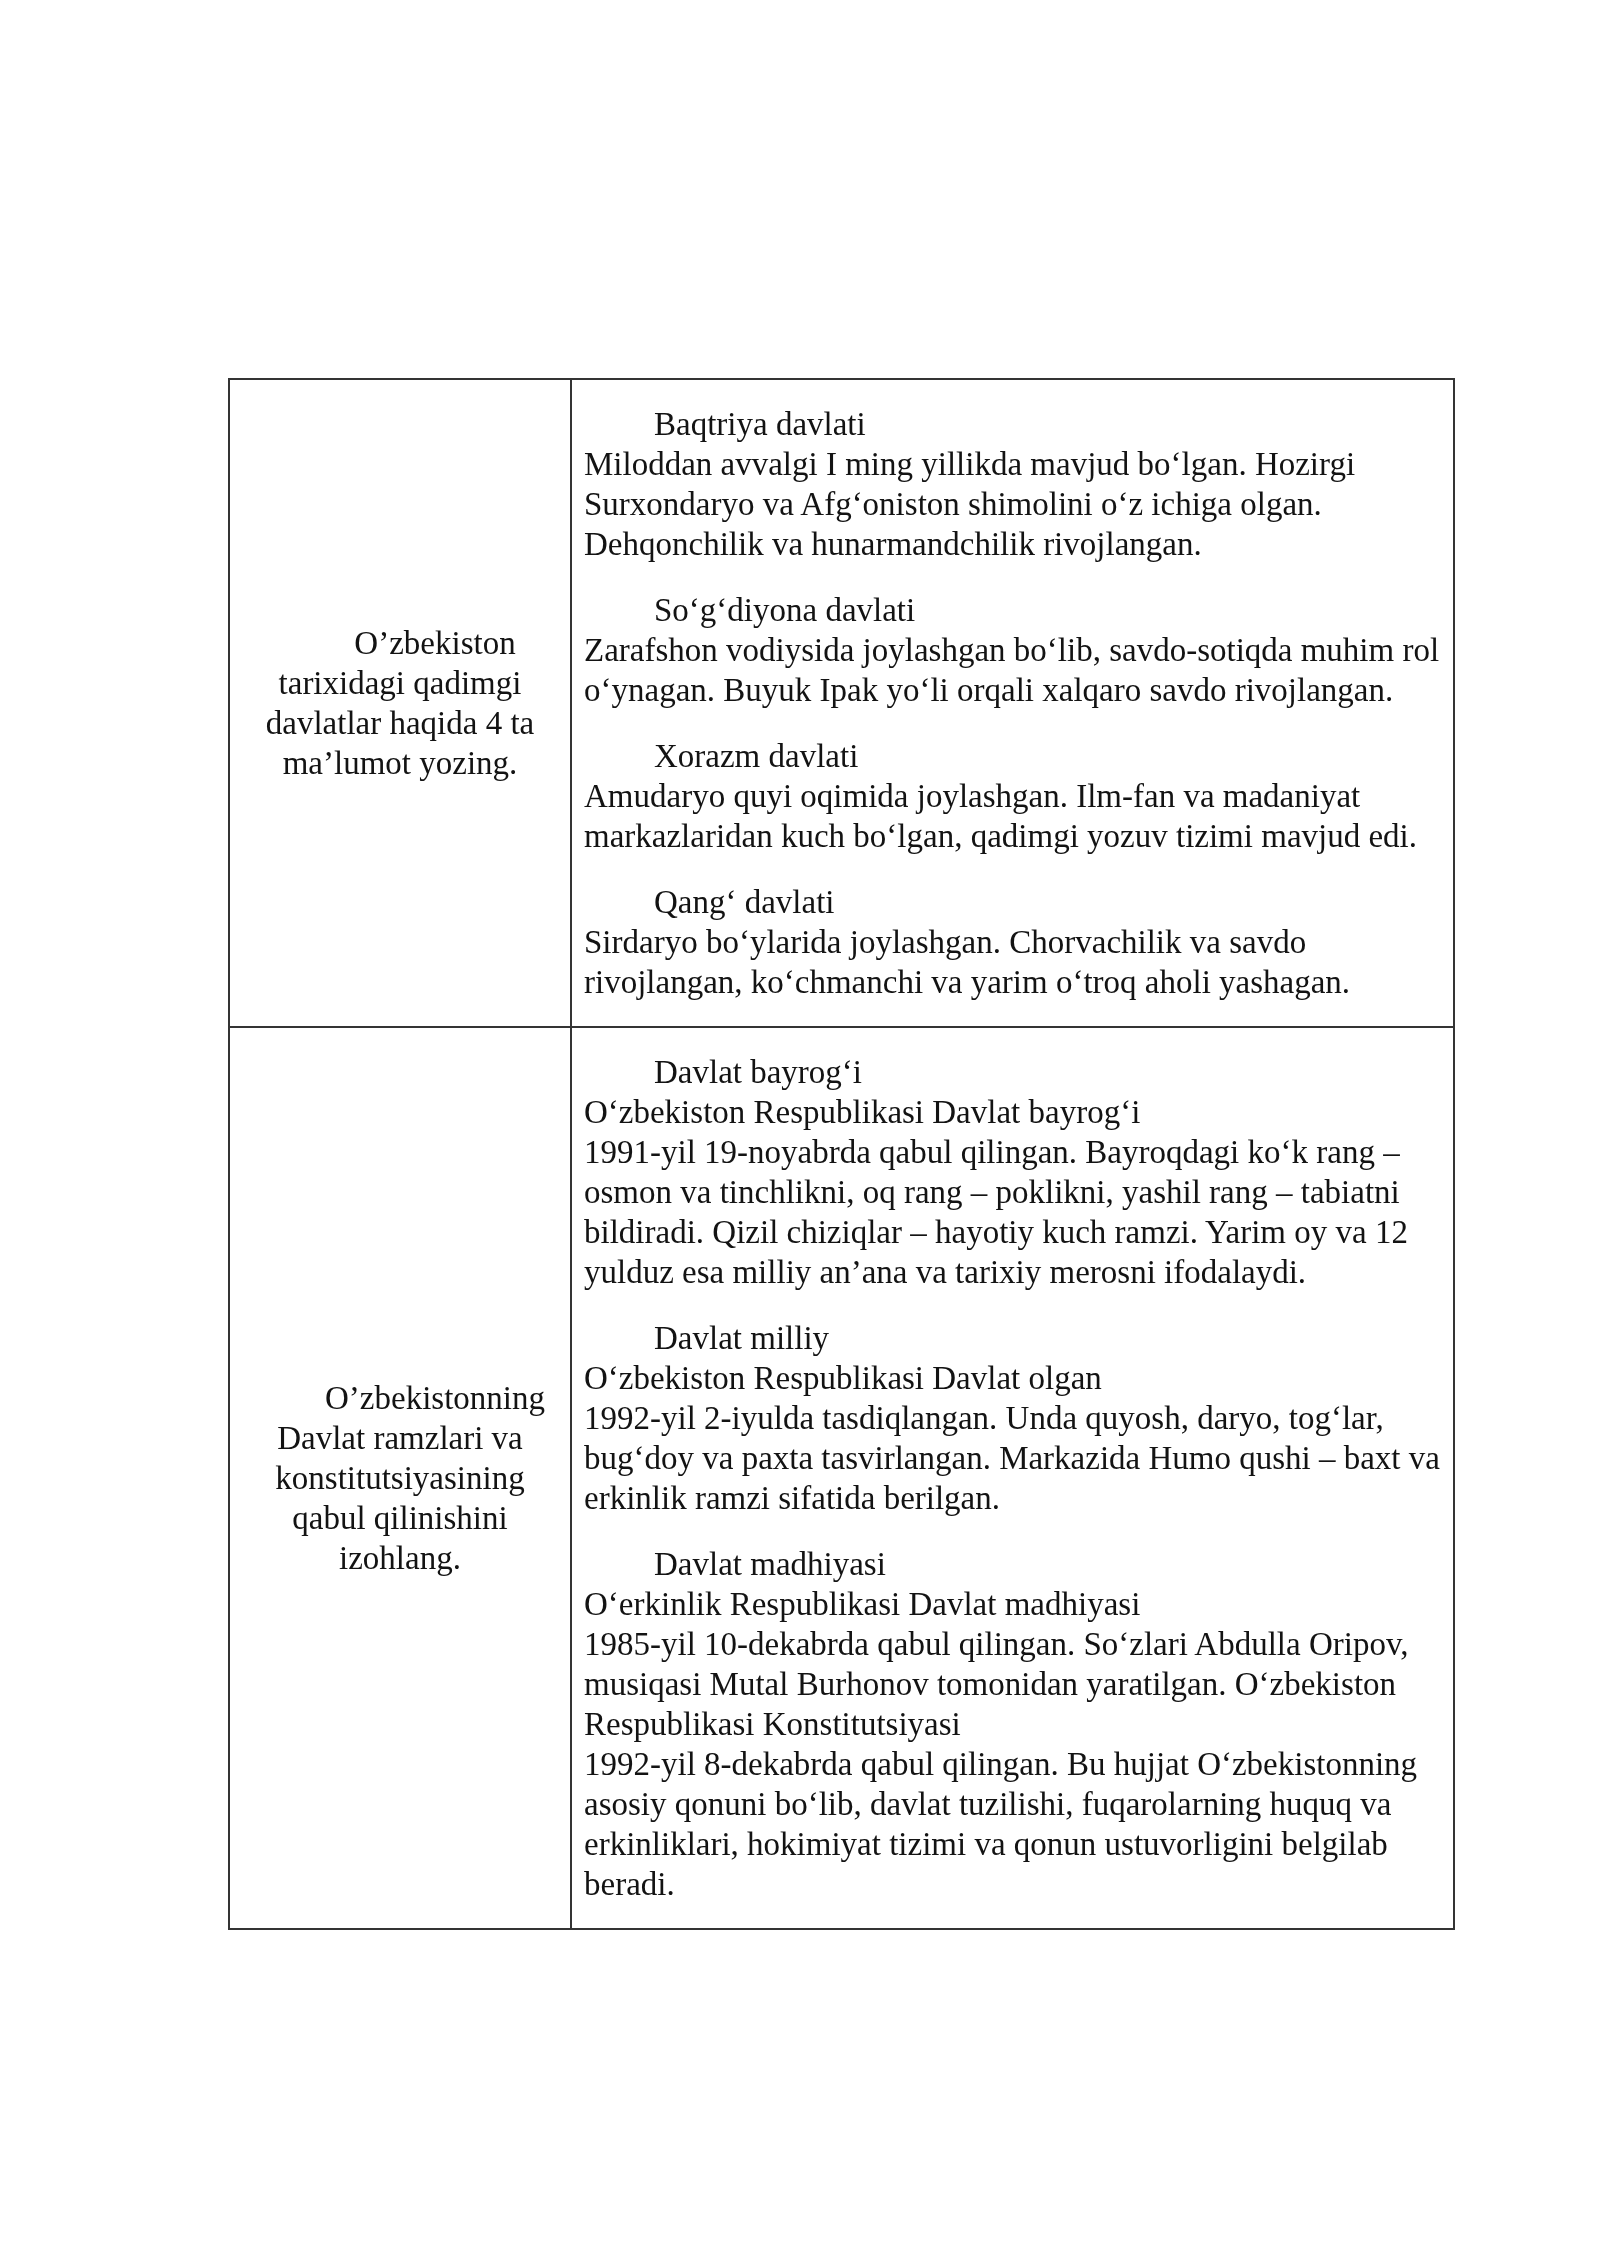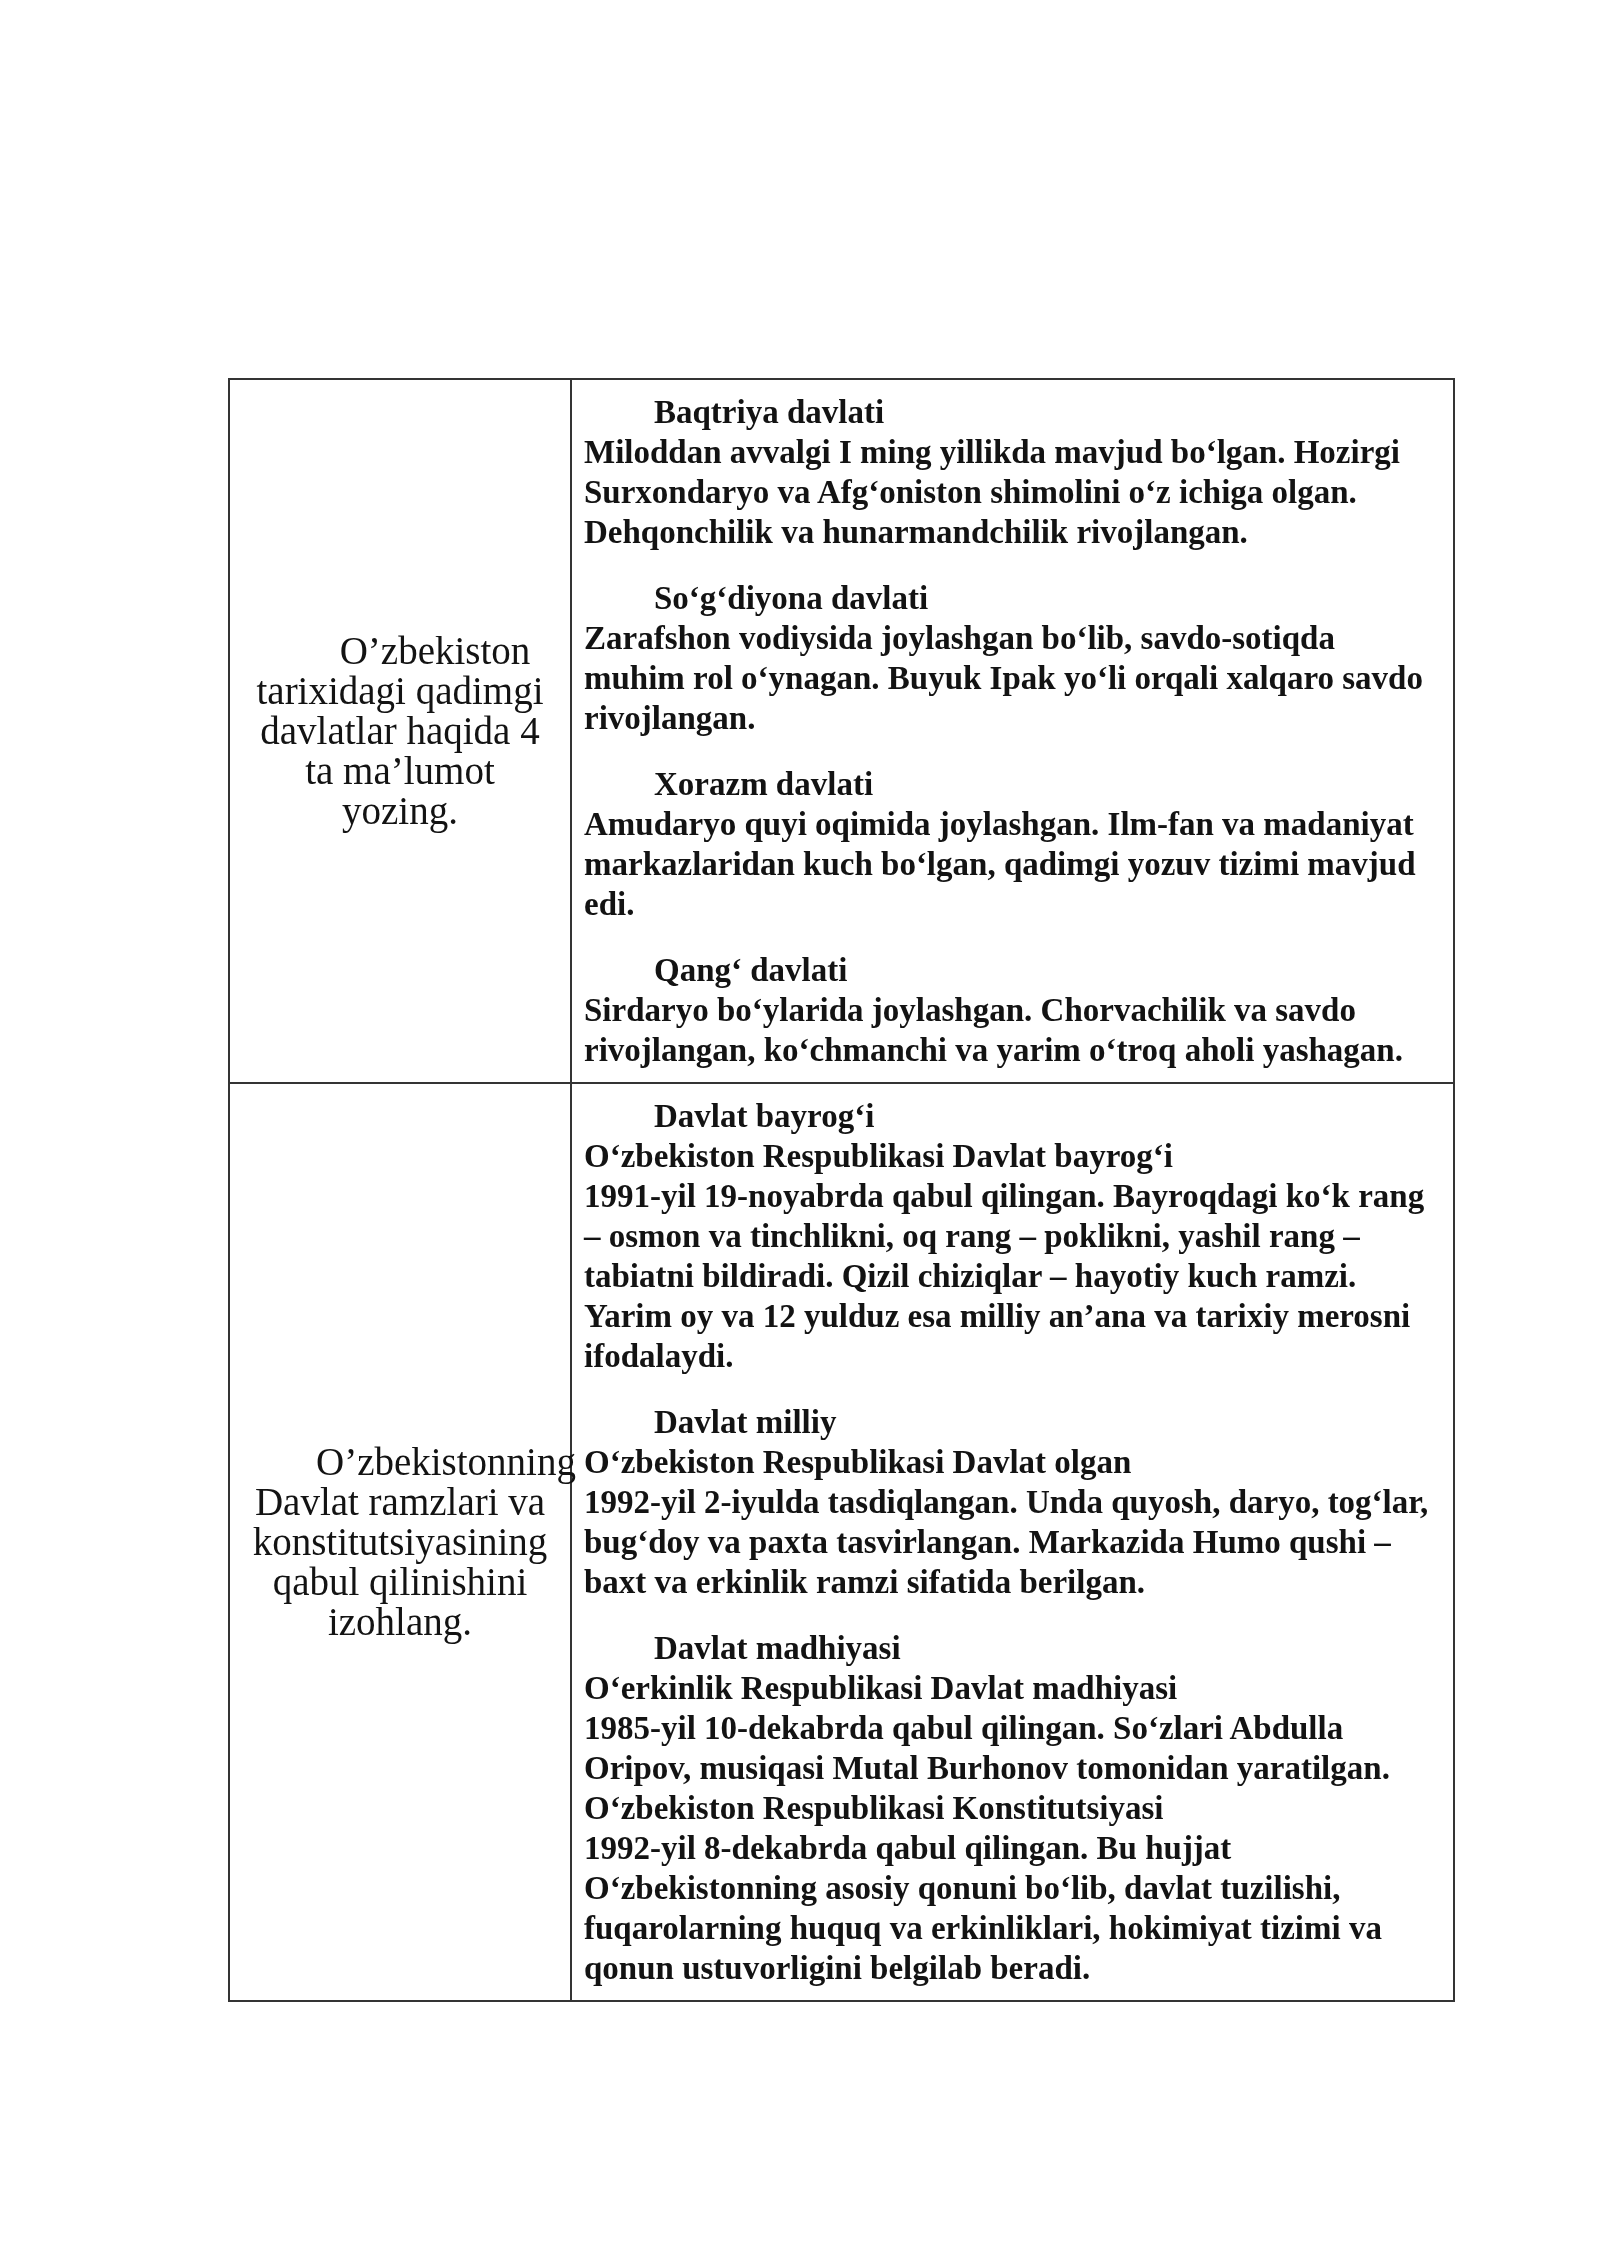--- a/index.html
+++ b/index.html
@@ -24,33 +24,32 @@
   }
   table.doc-table td {
     border: 2px solid #343434;
     box-sizing: border-box;
   }
   td.prompt-cell {
     width: 342px;
     vertical-align: middle;
     text-align: center;
     padding: 10px 16px;
-    font-size: 39px;
+    font-size: 33px;
     line-height: 40px;
   }
   .prompt-text {
     text-indent: 70px;
   }
   td.answer-cell {
     width: 883px;
     vertical-align: top;
-    padding: 12px 12px;
+    padding: 24px 12px;
     font-size: 33px;
     line-height: 40px;
-    font-weight: bold;
   }
   .answer-cell p {
     margin: 0;
     padding: 0;
   }
   .answer-cell .block + .block {
     margin-top: 26px;
   }
   p.block-heading {
     text-indent: 70px;

